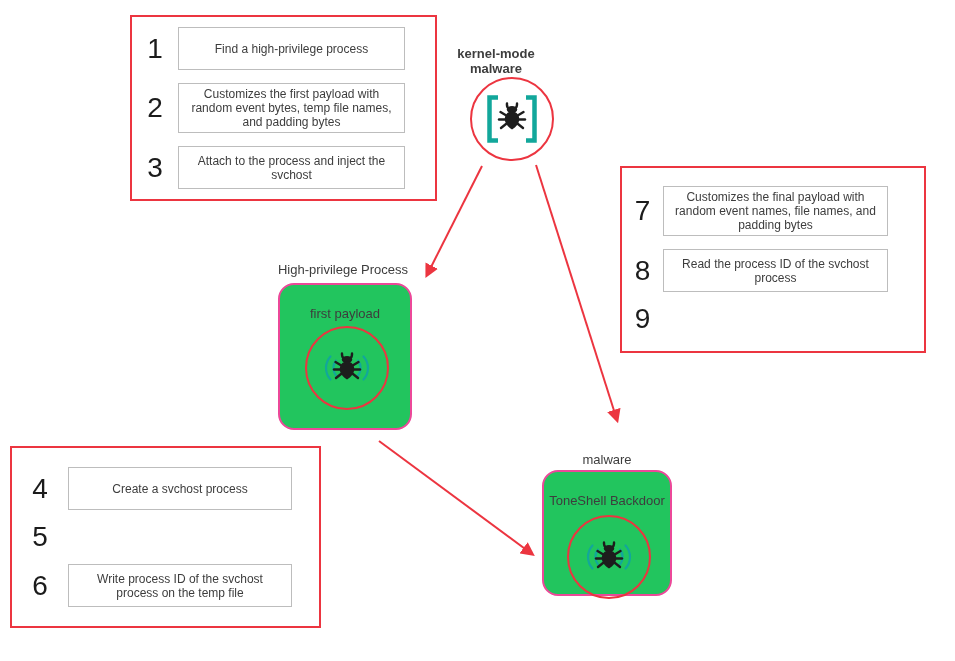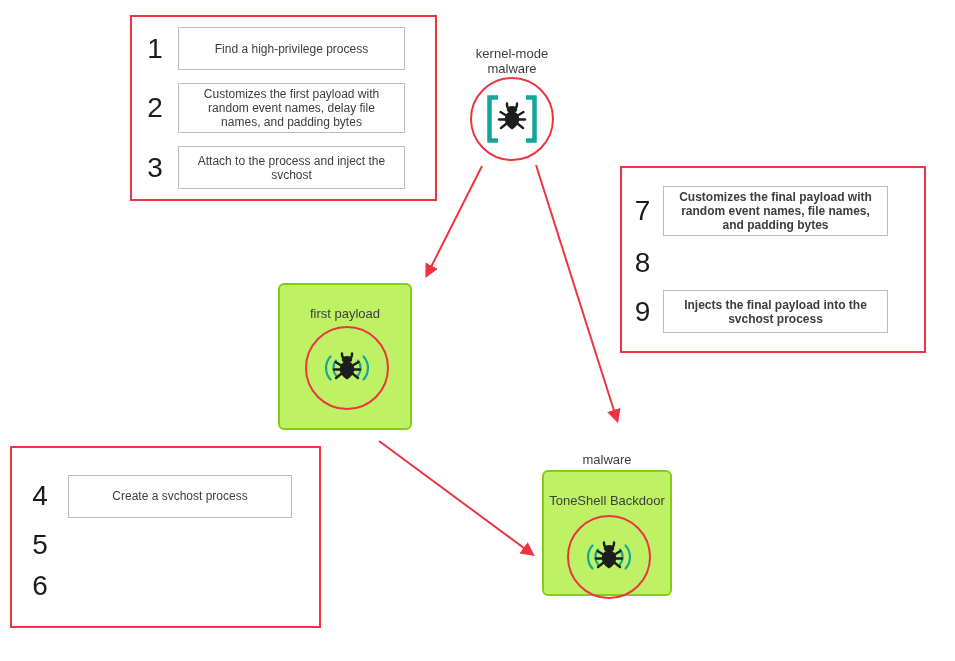--- a/index.html
+++ b/index.html
@@ -24,31 +24,31 @@
   .g1 .step-num{width:46px;}
   .g2 .step-num{width:41px;}
   .g3 .step-num{width:56px;}
   .step-box{
     flex:1 1 auto;min-height:43px;border:1px solid #bdbdbd;background:#ffffff;
     display:flex;align-items:center;justify-content:center;text-align:center;
     font-size:12px;line-height:14px;color:#3d3d3d;
     padding:3px 10px;box-sizing:border-box;
   }
   .g1 .step-box{margin-right:30px;}
-  .g2 .step-box{margin-right:36px;font-weight:bold;}
+  .g2 .step-box{margin-right:36px;}
   .g3 .step-box{margin-right:27px;}
   
   .node-label{
     position:absolute;text-align:center;font-size:13px;line-height:15px;color:#3d3d3d;
   }
-  .kernel-label{left:462px;top:46px;width:100px;}
+  .kernel-label{left:446px;top:46px;width:100px;font-weight:bold;}
   .hp-label{left:253px;top:262px;width:180px;}
   .sv-label{left:557px;top:452px;width:100px;}
   .node-box{
-    position:absolute;border:2px solid #84cc16;border-radius:6px;background:#bef264;
+    position:absolute;border:2px solid #ec4899;border-radius:16px;background:#22c55e;
     box-sizing:border-box;
   }
   .hp-box{left:278px;top:283px;width:134px;height:147px;}
   .sv-box{left:542px;top:470px;width:130px;height:126px;}
   .inner-label{
     position:absolute;left:0;right:0;top:21px;text-align:center;
     font-size:13px;color:#3d3d3d;
   }
   .icon{position:absolute;}
   .kernel-icon{left:467px;top:74px;}
@@ -94,63 +94,65 @@
     <line x1="379" y1="441" x2="532" y2="554" stroke="#ec3540" stroke-width="2" marker-end="url(#arrhead)"></line>
   </svg>
 
   <div class="step-group g1">
     <div class="step-row">
       <div class="step-num">1</div>
       <div class="step-box">Find a high-privilege process</div>
     </div>
     <div class="step-row">
       <div class="step-num">2</div>
-      <div class="step-box">Customizes the first payload with random event names, delay file names, and padding bytes</div>
+      <div class="step-box">Customizes the first payload with random event bytes, temp file names, and padding bytes</div>
     </div>
     <div class="step-row">
       <div class="step-num">3</div>
       <div class="step-box">Attach to the process and inject the svchost</div>
     </div>
   </div>
 
   <div class="step-group g2">
     <div class="step-row">
       <div class="step-num">7</div>
       <div class="step-box">Customizes the final payload with random event names, file names, and padding bytes</div>
     </div>
     <div class="step-row">
       <div class="step-num">8</div>
+      <div class="step-box">Read the process ID of the svchost process</div>
     </div>
     <div class="step-row">
       <div class="step-num">9</div>
-      <div class="step-box">Injects the final payload into the svchost process</div>
     </div>
   </div>
 
   <div class="step-group g3">
     <div class="step-row">
       <div class="step-num">4</div>
       <div class="step-box">Create a svchost process</div>
     </div>
     <div class="step-row">
       <div class="step-num">5</div>
     </div>
     <div class="step-row">
       <div class="step-num">6</div>
+      <div class="step-box">Write process ID of the svchost process on the temp file</div>
     </div>
   </div>
 
   <div class="node-label kernel-label">kernel-mode malware</div>
   <svg class="icon kernel-icon" width="90" height="90" viewBox="0 0 90 90">
     <circle cx="45" cy="45" r="41" fill="none" stroke="#ec3540" stroke-width="2"></circle>
     <path d="M31 23.5 H22.5 V66.5 H31" fill="none" stroke="#12a79b" stroke-width="4.5"></path>
     <path d="M59 23.5 H67.5 V66.5 H59" fill="none" stroke="#12a79b" stroke-width="4.5"></path>
     <use href="#bug" xlink:href="#bug" x="29" y="27" width="32" height="32"></use>
   </svg>
 
+  <div class="node-label hp-label">High-privilege Process</div>
   <div class="node-box hp-box">
     <div class="inner-label">first payload</div>
     <svg class="icon hp-icon" width="90" height="90" viewBox="0 0 90 90">
       <circle cx="45" cy="45" r="41" fill="none" stroke="#ec3540" stroke-width="2"></circle>
       <g fill="none" stroke="#12a79b" stroke-width="2.2" stroke-linecap="round">
         <path d="M34 37.5 A 12 12 0 0 0 34 52.5"></path>
         <path d="M28.5 33.5 A 17 17 0 0 0 28.5 56.5"></path>
         <path d="M56 37.5 A 12 12 0 0 1 56 52.5"></path>
         <path d="M61.5 33.5 A 17 17 0 0 1 61.5 56.5"></path>
       </g>

